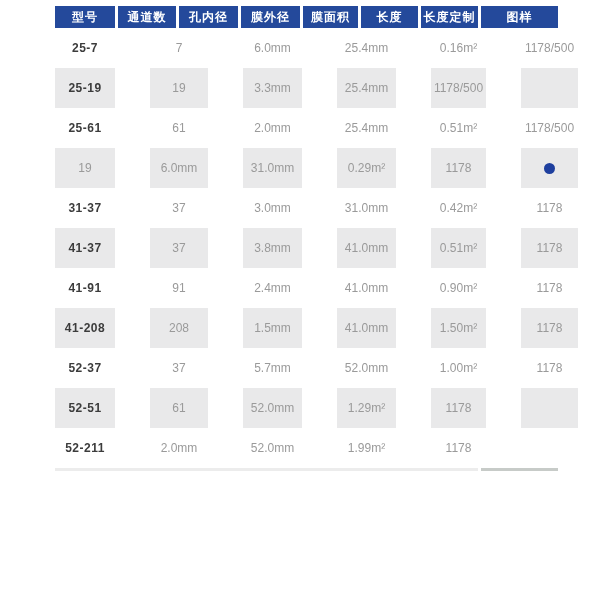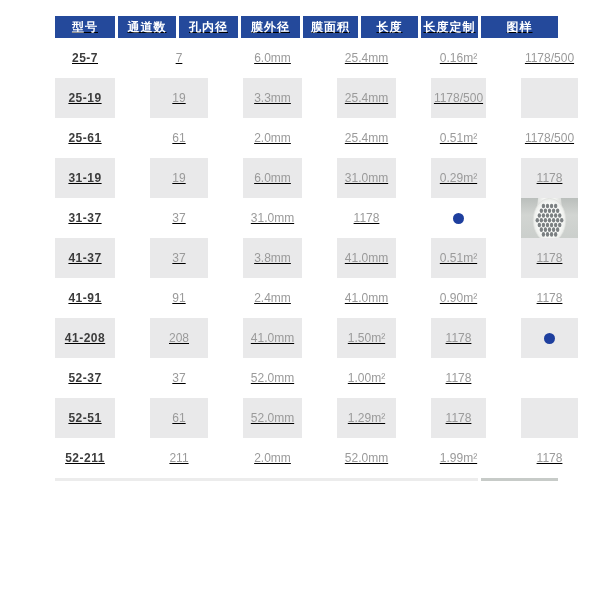--- a/index.html
+++ b/index.html
@@ -1,21 +1,21 @@
 <!DOCTYPE html>
 <html><head>
 <meta charset="utf-8">
 <style>
   html,body{margin:0;padding:0;}
   body{
     width:600px;height:600px;background:#ffffff;position:relative;
     font-family:"Liberation Sans","DejaVu Sans",sans-serif;
     overflow:hidden;
   }
-  .spec-table{position:absolute;left:55px;top:16px;width:503px;text-decoration:underline;}
+  .spec-table{position:absolute;left:55px;top:6px;width:503px;}
   .grid-row{
     display:grid;
     grid-template-columns:60px 58px 59px 59px 55px 57px 57px 77px;
     column-gap:3px;
   }
   .thead .th{
     height:22px;background:#24499b;color:#ffffff;
     font-size:12px;font-weight:bold;letter-spacing:1px;
     display:flex;align-items:center;justify-content:center;
     white-space:nowrap;
@@ -201,21 +201,20 @@
             <circle cx="53.4" cy="32.2" r="1.8" fill="#7b8082"></circle>
             <circle cx="47.0" cy="13.8" r="1.8" fill="#7b8082"></circle>
             <circle cx="49.1" cy="17.5" r="1.8" fill="#7b8082"></circle>
             <circle cx="51.3" cy="21.1" r="1.8" fill="#7b8082"></circle>
             <circle cx="53.4" cy="24.8" r="1.8" fill="#7b8082"></circle>
             <circle cx="55.5" cy="28.5" r="1.8" fill="#7b8082"></circle>
           </svg>
         </div>
   </div>
       <div class="grid-row tr alt">
-    <div class="td c-model">31-19</div>
     <div class="td c-channels">19</div>
     <div class="td c-bore">6.0mm</div>
     <div class="td c-od">31.0mm</div>
     <div class="td c-area">0.29m²</div>
     <div class="td c-length">1178</div>
     <div class="td c-custom">
           <span class="dot"></span>
         </div>
     <div class="td c-img">
           <svg viewBox="0 0 77 52" preserveAspectRatio="none">
@@ -240,21 +239,23 @@
             <circle cx="50.2" cy="35.2" r="3.3" fill="#7b8082"></circle>
             <circle cx="46.3" cy="15.0" r="3.3" fill="#7b8082"></circle>
             <circle cx="50.2" cy="21.8" r="3.3" fill="#7b8082"></circle>
             <circle cx="54.1" cy="28.5" r="3.3" fill="#7b8082"></circle>
           </svg>
         </div>
   </div>
       <div class="grid-row tr">
     <div class="td c-model">31-37</div>
     <div class="td c-channels">37</div>
+    <div class="td c-bore">3.0mm</div>
     <div class="td c-od">31.0mm</div>
+    <div class="td c-area">0.42m²</div>
     <div class="td c-length">1178</div>
     <div class="td c-custom">
           <span class="dot"></span>
         </div>
     <div class="td c-img">
           <svg viewBox="0 0 77 52" preserveAspectRatio="none">
             <rect width="77" height="52" fill="url(#tileBg)"></rect>
             <path d="M24 0 L53 0 L57 27 L20 27 Z" fill="url(#neckGrad)"></path>
             <circle cx="38.5" cy="28.5" r="22" fill="url(#faceGrad)" stroke="#dcdedb" stroke-width="0.8"></circle>
             <circle cx="22.0" cy="28.5" r="2.3" fill="#7b8082"></circle>
@@ -457,20 +458,21 @@
             <circle cx="50.6" cy="19.5" r="1.5" fill="#7b8082"></circle>
             <circle cx="52.4" cy="22.5" r="1.5" fill="#7b8082"></circle>
             <circle cx="54.1" cy="25.5" r="1.5" fill="#7b8082"></circle>
             <circle cx="55.8" cy="28.5" r="1.5" fill="#7b8082"></circle>
           </svg>
         </div>
   </div>
       <div class="grid-row tr alt">
     <div class="td c-model">41-208</div>
     <div class="td c-channels">208</div>
+    <div class="td c-bore">1.5mm</div>
     <div class="td c-od">41.0mm</div>
     <div class="td c-area">1.50m²</div>
     <div class="td c-length">1178</div>
     <div class="td c-custom">
           <span class="dot"></span>
         </div>
     <div class="td c-img">
           <svg viewBox="0 0 77 52" preserveAspectRatio="none">
             <rect width="77" height="52" fill="url(#tileBg)"></rect>
             <path d="M24 0 L53 0 L57 27 L20 27 Z" fill="url(#neckGrad)"></path>
@@ -691,20 +693,21 @@
             <circle cx="53.0" cy="22.7" r="0.9" fill="#7b8082"></circle>
             <circle cx="54.1" cy="24.6" r="0.9" fill="#7b8082"></circle>
             <circle cx="55.2" cy="26.6" r="0.9" fill="#7b8082"></circle>
             <circle cx="56.3" cy="28.5" r="0.9" fill="#7b8082"></circle>
           </svg>
         </div>
   </div>
       <div class="grid-row tr">
     <div class="td c-model">52-37</div>
     <div class="td c-channels">37</div>
+    <div class="td c-bore">5.7mm</div>
     <div class="td c-od">52.0mm</div>
     <div class="td c-area">1.00m²</div>
     <div class="td c-length">1178</div>
     <div class="td c-custom"></div>
     <div class="td c-img">
           <svg viewBox="0 0 77 52" preserveAspectRatio="none">
             <rect width="77" height="52" fill="url(#tileBg)"></rect>
             <path d="M24 0 L53 0 L57 27 L20 27 Z" fill="url(#neckGrad)"></path>
             <circle cx="38.5" cy="28.5" r="22" fill="url(#faceGrad)" stroke="#dcdedb" stroke-width="0.8"></circle>
             <circle cx="22.0" cy="28.5" r="2.3" fill="#7b8082"></circle>
@@ -818,21 +821,20 @@
             <circle cx="47.0" cy="13.8" r="1.8" fill="#7b8082"></circle>
             <circle cx="49.1" cy="17.5" r="1.8" fill="#7b8082"></circle>
             <circle cx="51.3" cy="21.1" r="1.8" fill="#7b8082"></circle>
             <circle cx="53.4" cy="24.8" r="1.8" fill="#7b8082"></circle>
             <circle cx="55.5" cy="28.5" r="1.8" fill="#7b8082"></circle>
           </svg>
         </div>
   </div>
       <div class="grid-row tr">
     <div class="td c-model">52-211</div>
-    <div class="td c-channels">211</div>
     <div class="td c-bore">2.0mm</div>
     <div class="td c-od">52.0mm</div>
     <div class="td c-area">1.99m²</div>
     <div class="td c-length">1178</div>
     <div class="td c-custom"></div>
     <div class="td c-img">
           <svg viewBox="0 0 77 52" preserveAspectRatio="none">
             <rect width="77" height="52" fill="url(#tileBg)"></rect>
             <path d="M24 0 L53 0 L57 27 L20 27 Z" fill="url(#neckGrad)"></path>
             <circle cx="38.5" cy="28.5" r="22" fill="url(#faceGrad)" stroke="#dcdedb" stroke-width="0.8"></circle>

